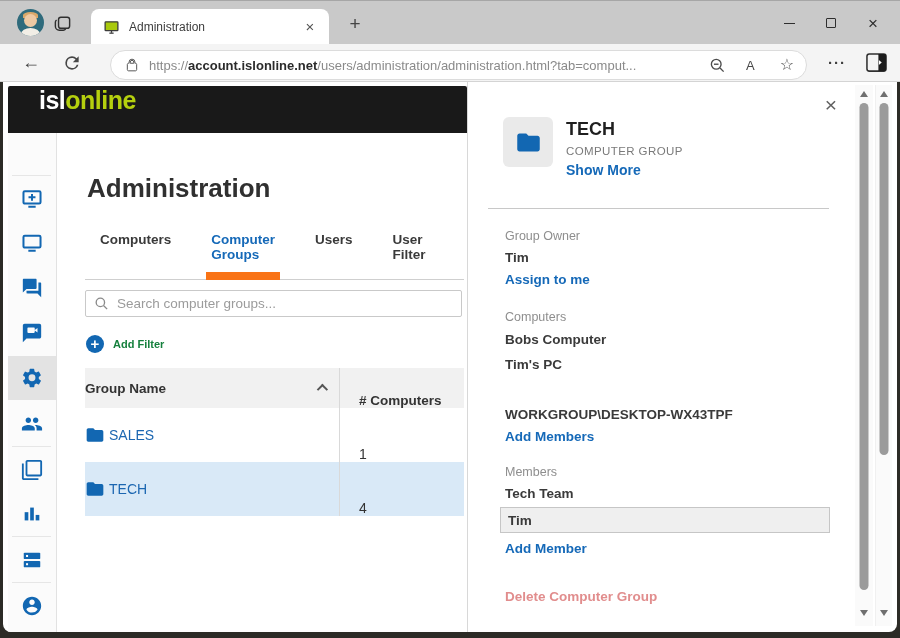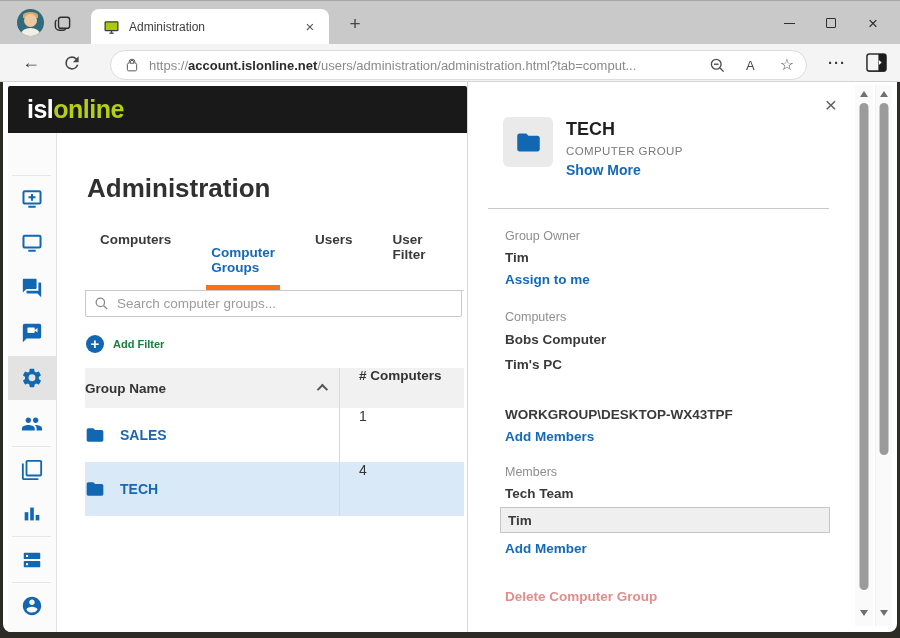--- a/index.html
+++ b/index.html
@@ -34,54 +34,54 @@
   .addr-icons { display:flex; align-items:center; gap:20px; margin-left:10px; }
   .zoomout-ic { width:17px; height:17px; }
   .readaloud { font-size:13px; color:#474747; font-weight:400; position:relative; padding-right:5px; }
   .star-ic { font-size:16px; color:#4c4c4c; line-height:1; }
   .more-dots { position:absolute; left:824px; top:8px; width:26px; height:24px; font-size:15px; font-weight:700; letter-spacing:1px; color:#3e3e3e; text-align:center; line-height:22px; }
   .copilot { position:absolute; left:866px; top:9px; width:21px; height:19px; }
 
   
   .page { position:absolute; left:3px; top:82px; width:894px; height:550px; background:#fff; border-radius:0 0 8px 8px; overflow:hidden; }
 
-  .appheader { position:absolute; left:5px; top:4px; width:459px; height:47px; background:#191919; border-radius:2px 2px 0 0; display:flex; align-items:center; padding-left:19px; }
+  .appheader { position:absolute; left:5px; top:4px; width:459px; height:47px; background:#191919; border-radius:2px 2px 0 0; display:flex; align-items:flex-start; padding-left:31px; }
   .logo { font-size:25px; font-weight:800; letter-spacing:-0.5px; color:#fff; }
   .logo .accent { color:#b5d00e; font-weight:700; }
 
   .sidebar { position:absolute; left:5px; top:51px; width:49px; height:499px; background:#fbfbfb; border-right:1px solid #e2e2e2; }
   .side-item { position:absolute; left:0; width:100%; height:44px; display:flex; align-items:center; justify-content:center; }
   .side-item.active { background:#e3e3e3; }
   .side-item svg { width:22px; height:22px; }
   .side-sep { position:absolute; left:4px; right:5px; height:0; border-top:1px solid #e6e6e6; }
 
   .main { position:absolute; left:54px; top:51px; width:410px; height:499px; background:#fff; }
   .page-title { position:absolute; left:30px; top:40px; font-size:26px; font-weight:700; color:#303030; }
   .tabs { position:absolute; left:28px; top:99px; width:379px; border-bottom:1px solid #cfcfcf; display:flex; }
   .mtab { font-size:13.5px; font-weight:700; color:#3a3a3a; padding:0 5px 10px 5px; margin-right:30px; }
   .mtab:first-child { margin-left:10px; }
-  .mtab.active { color:#1569b8; border-bottom:6px solid #f97316; margin-bottom:-1px;margin-top:13px; }
+  .mtab.active { color:#1569b8; border-bottom:8px solid #f97316; margin-bottom:-1px; }
   .searchbox { position:absolute; left:28px; top:157px; width:377px; height:27px; border:1px solid #c9c9c9; border-radius:2px; display:flex; align-items:center; padding:0 8px; }
   .searchbox svg { width:15px; height:15px; margin-right:8px; flex:0 0 auto; }
   .searchbox input { border:none; outline:none; flex:1; font-size:13.5px; font-family:"Liberation Sans", sans-serif; color:#444; background:transparent; }
   .searchbox input::placeholder { color:#9b9b9b; }
   .addfilter { position:absolute; left:29px; top:202px; display:flex; align-items:center; gap:9px; }
   .addfilter .plus-circle { width:18px; height:18px; border-radius:50%; background:#1267b2; color:#fff; font-size:15px; font-weight:700; text-align:center; line-height:17px; }
   .addfilter .af-label { font-size:11px; font-weight:700; color:#15803d; }
 
   .grouptable { position:absolute; left:28px; top:235px; width:379px; }
   .trow { display:flex; height:54px; align-items:stretch; }
   .thead { height:40px; background:#f1f1f1; }
   .cell-name { flex:0 0 254px; display:flex; align-items:center; }
-  .cell-count { flex:1; border-left:1px solid #d9d9d9; display:flex; align-items:flex-start; padding-left:19px; }
+  .cell-count { flex:1; border-left:1px solid #d9d9d9; display:flex; align-items:flex-end; padding-left:19px; }
   .thead .cell-name { justify-content:space-between; padding-right:14px; font-size:13.5px; font-weight:700; color:#333; }
   .thead .cell-count { font-size:13.5px; font-weight:700; color:#333; }
   .sort-caret { width:8px; height:8px; border-top:2px solid #555; border-right:2px solid #555; transform:rotate(-45deg) translateY(2px); }
   .trow.selected { background:#d9e9f7; }
-  .gname { display:flex; align-items:center; gap:15px; font-size:14px; font-weight:700; color:#1b66b1; }
+  .gname { display:flex; align-items:center; gap:4px; font-size:14px; font-weight:400; color:#1b66b1; }
   .gname svg { width:20px; height:20px; }
   .gcount { font-size:14px; color:#333; }
 
   
   .panel { position:absolute; left:464px; top:0; width:388px; height:550px; background:#fff; border-left:1px solid #d8d8d8; }
   .panel-close { position:absolute; right:13px; top:13px; width:22px; height:22px; font-size:21px; color:#606060; text-align:center; line-height:20px; }
   .ptile { position:absolute; left:35px; top:35px; width:50px; height:50px; background:#eaeaea; border-radius:6px; display:flex; align-items:center; justify-content:center; }
   .ptile svg { width:27px; height:27px; }
   .ptitle { position:absolute; left:98px; top:37px; font-size:18px; font-weight:700; color:#1f1f1f; }
   .ptype { position:absolute; left:98px; top:63px; font-size:11.5px; color:#7a7a7a; letter-spacing:0.4px; }

